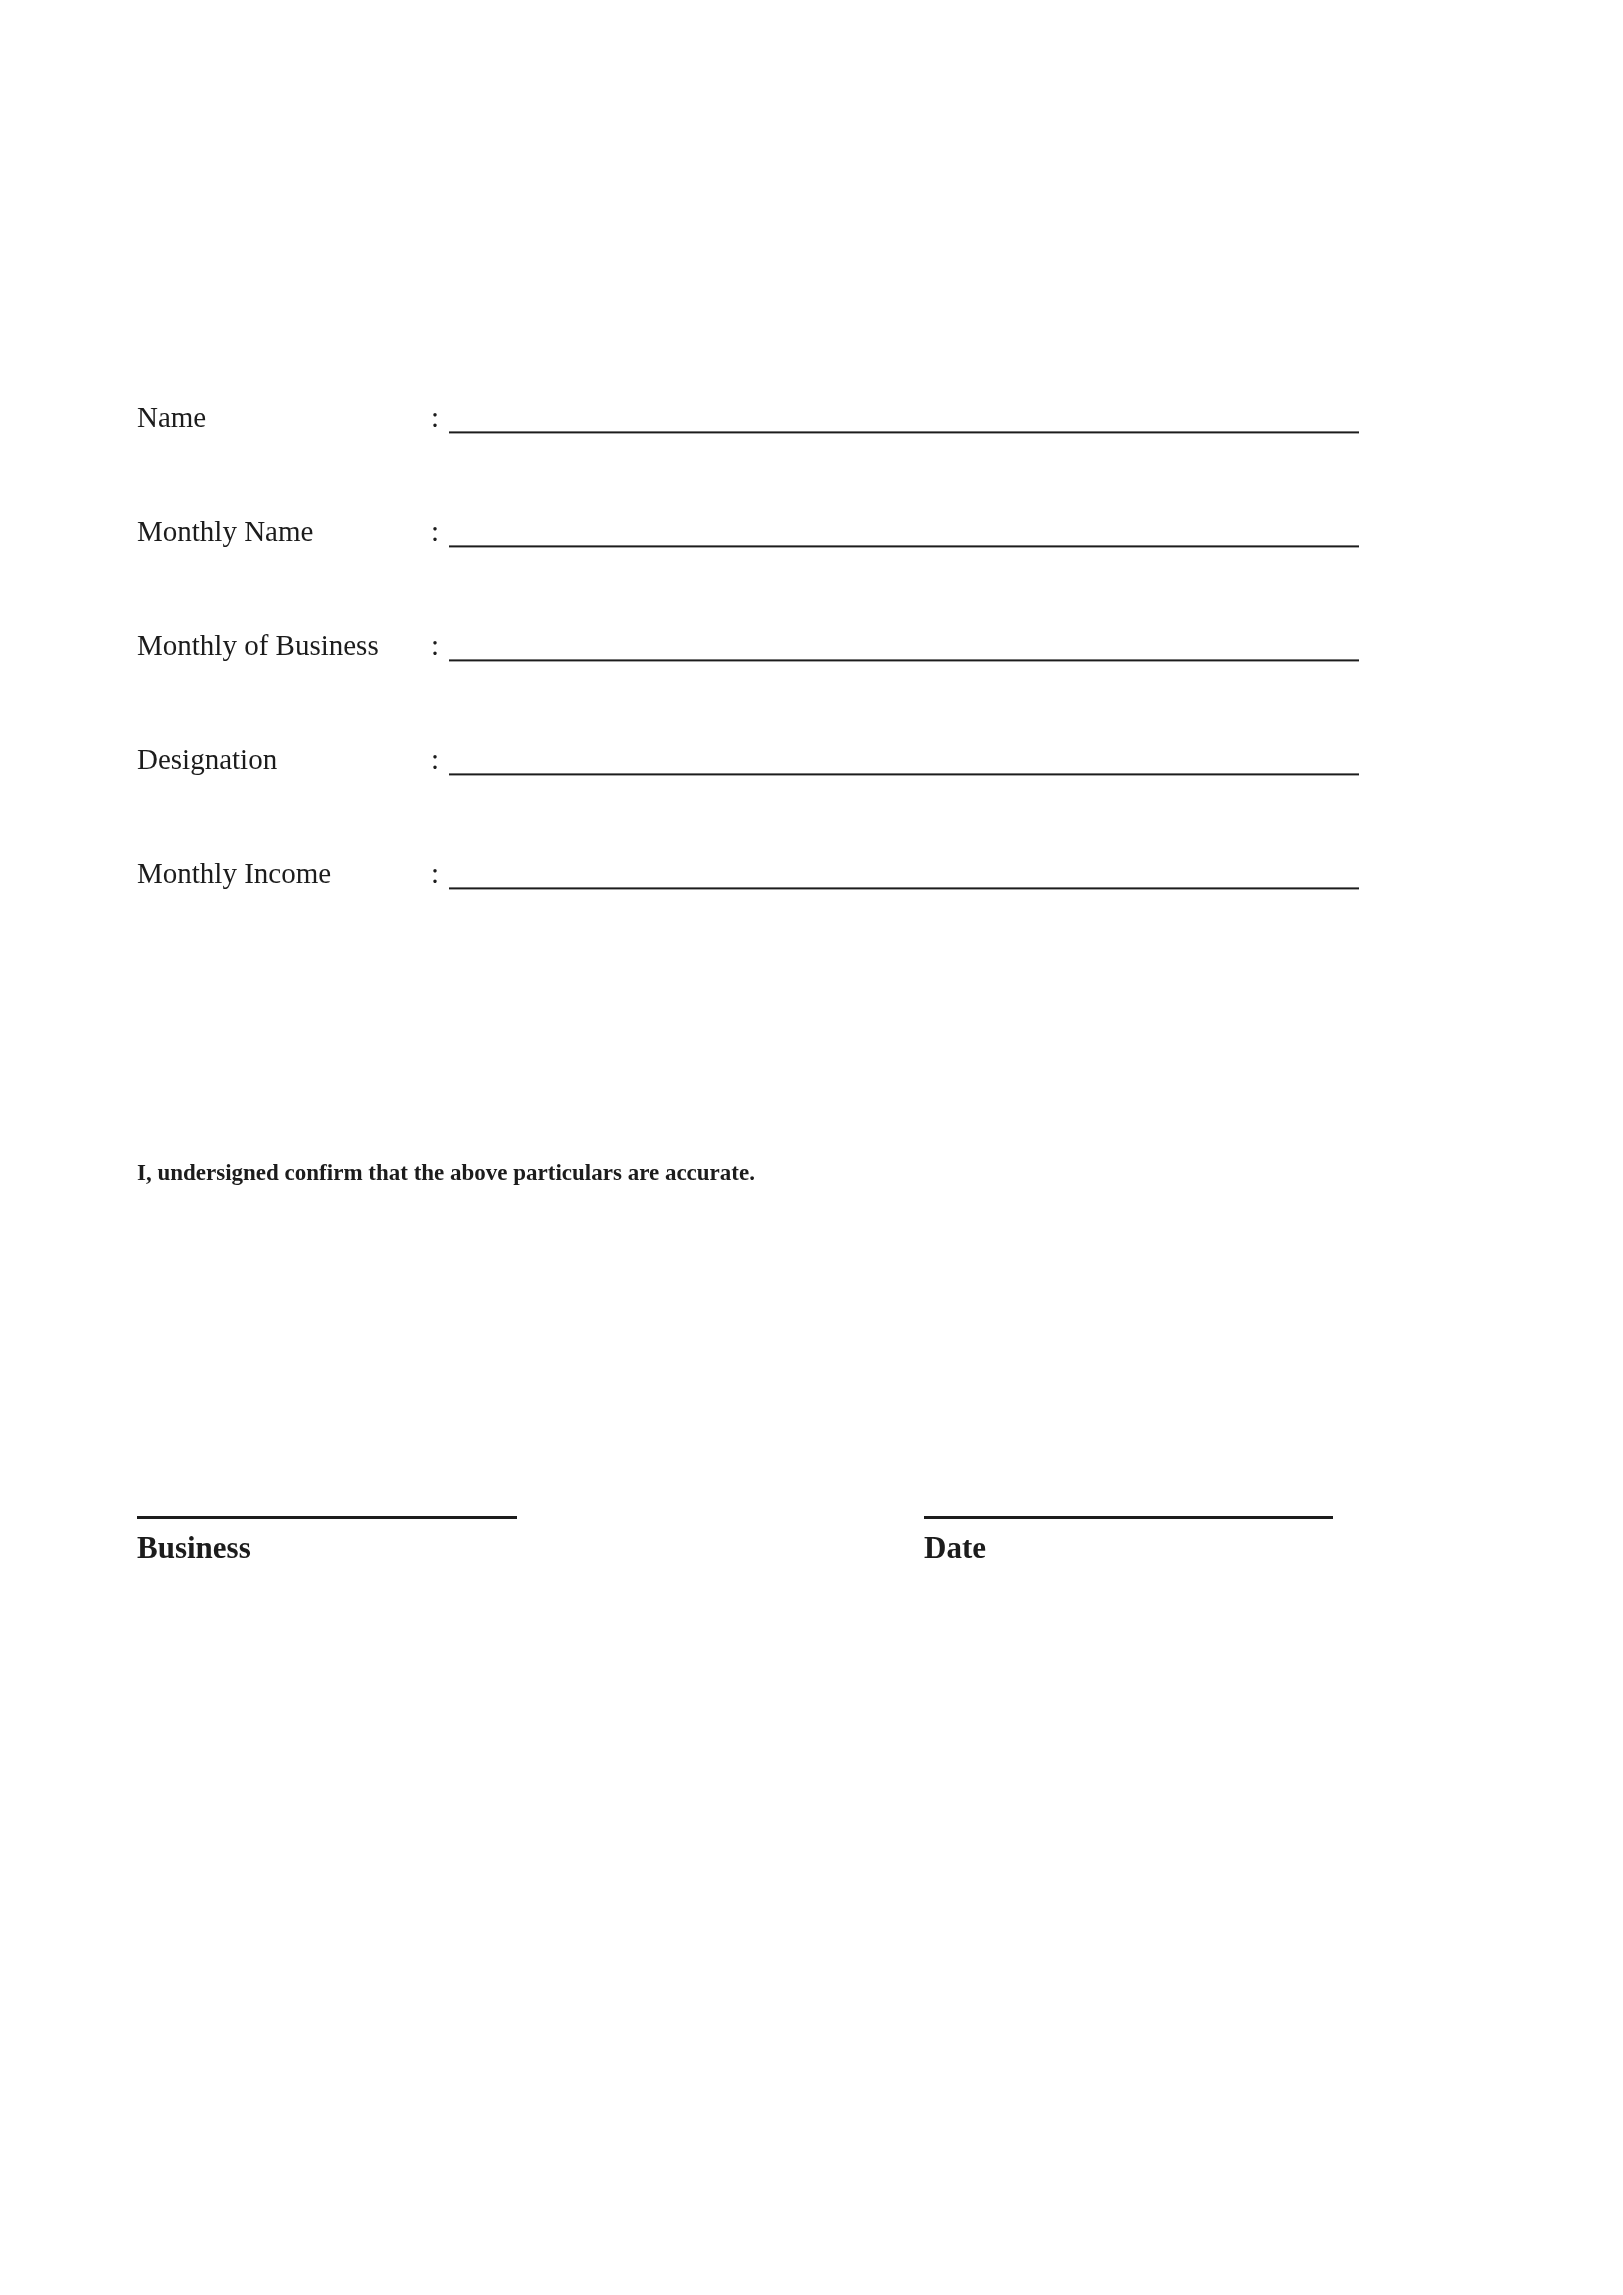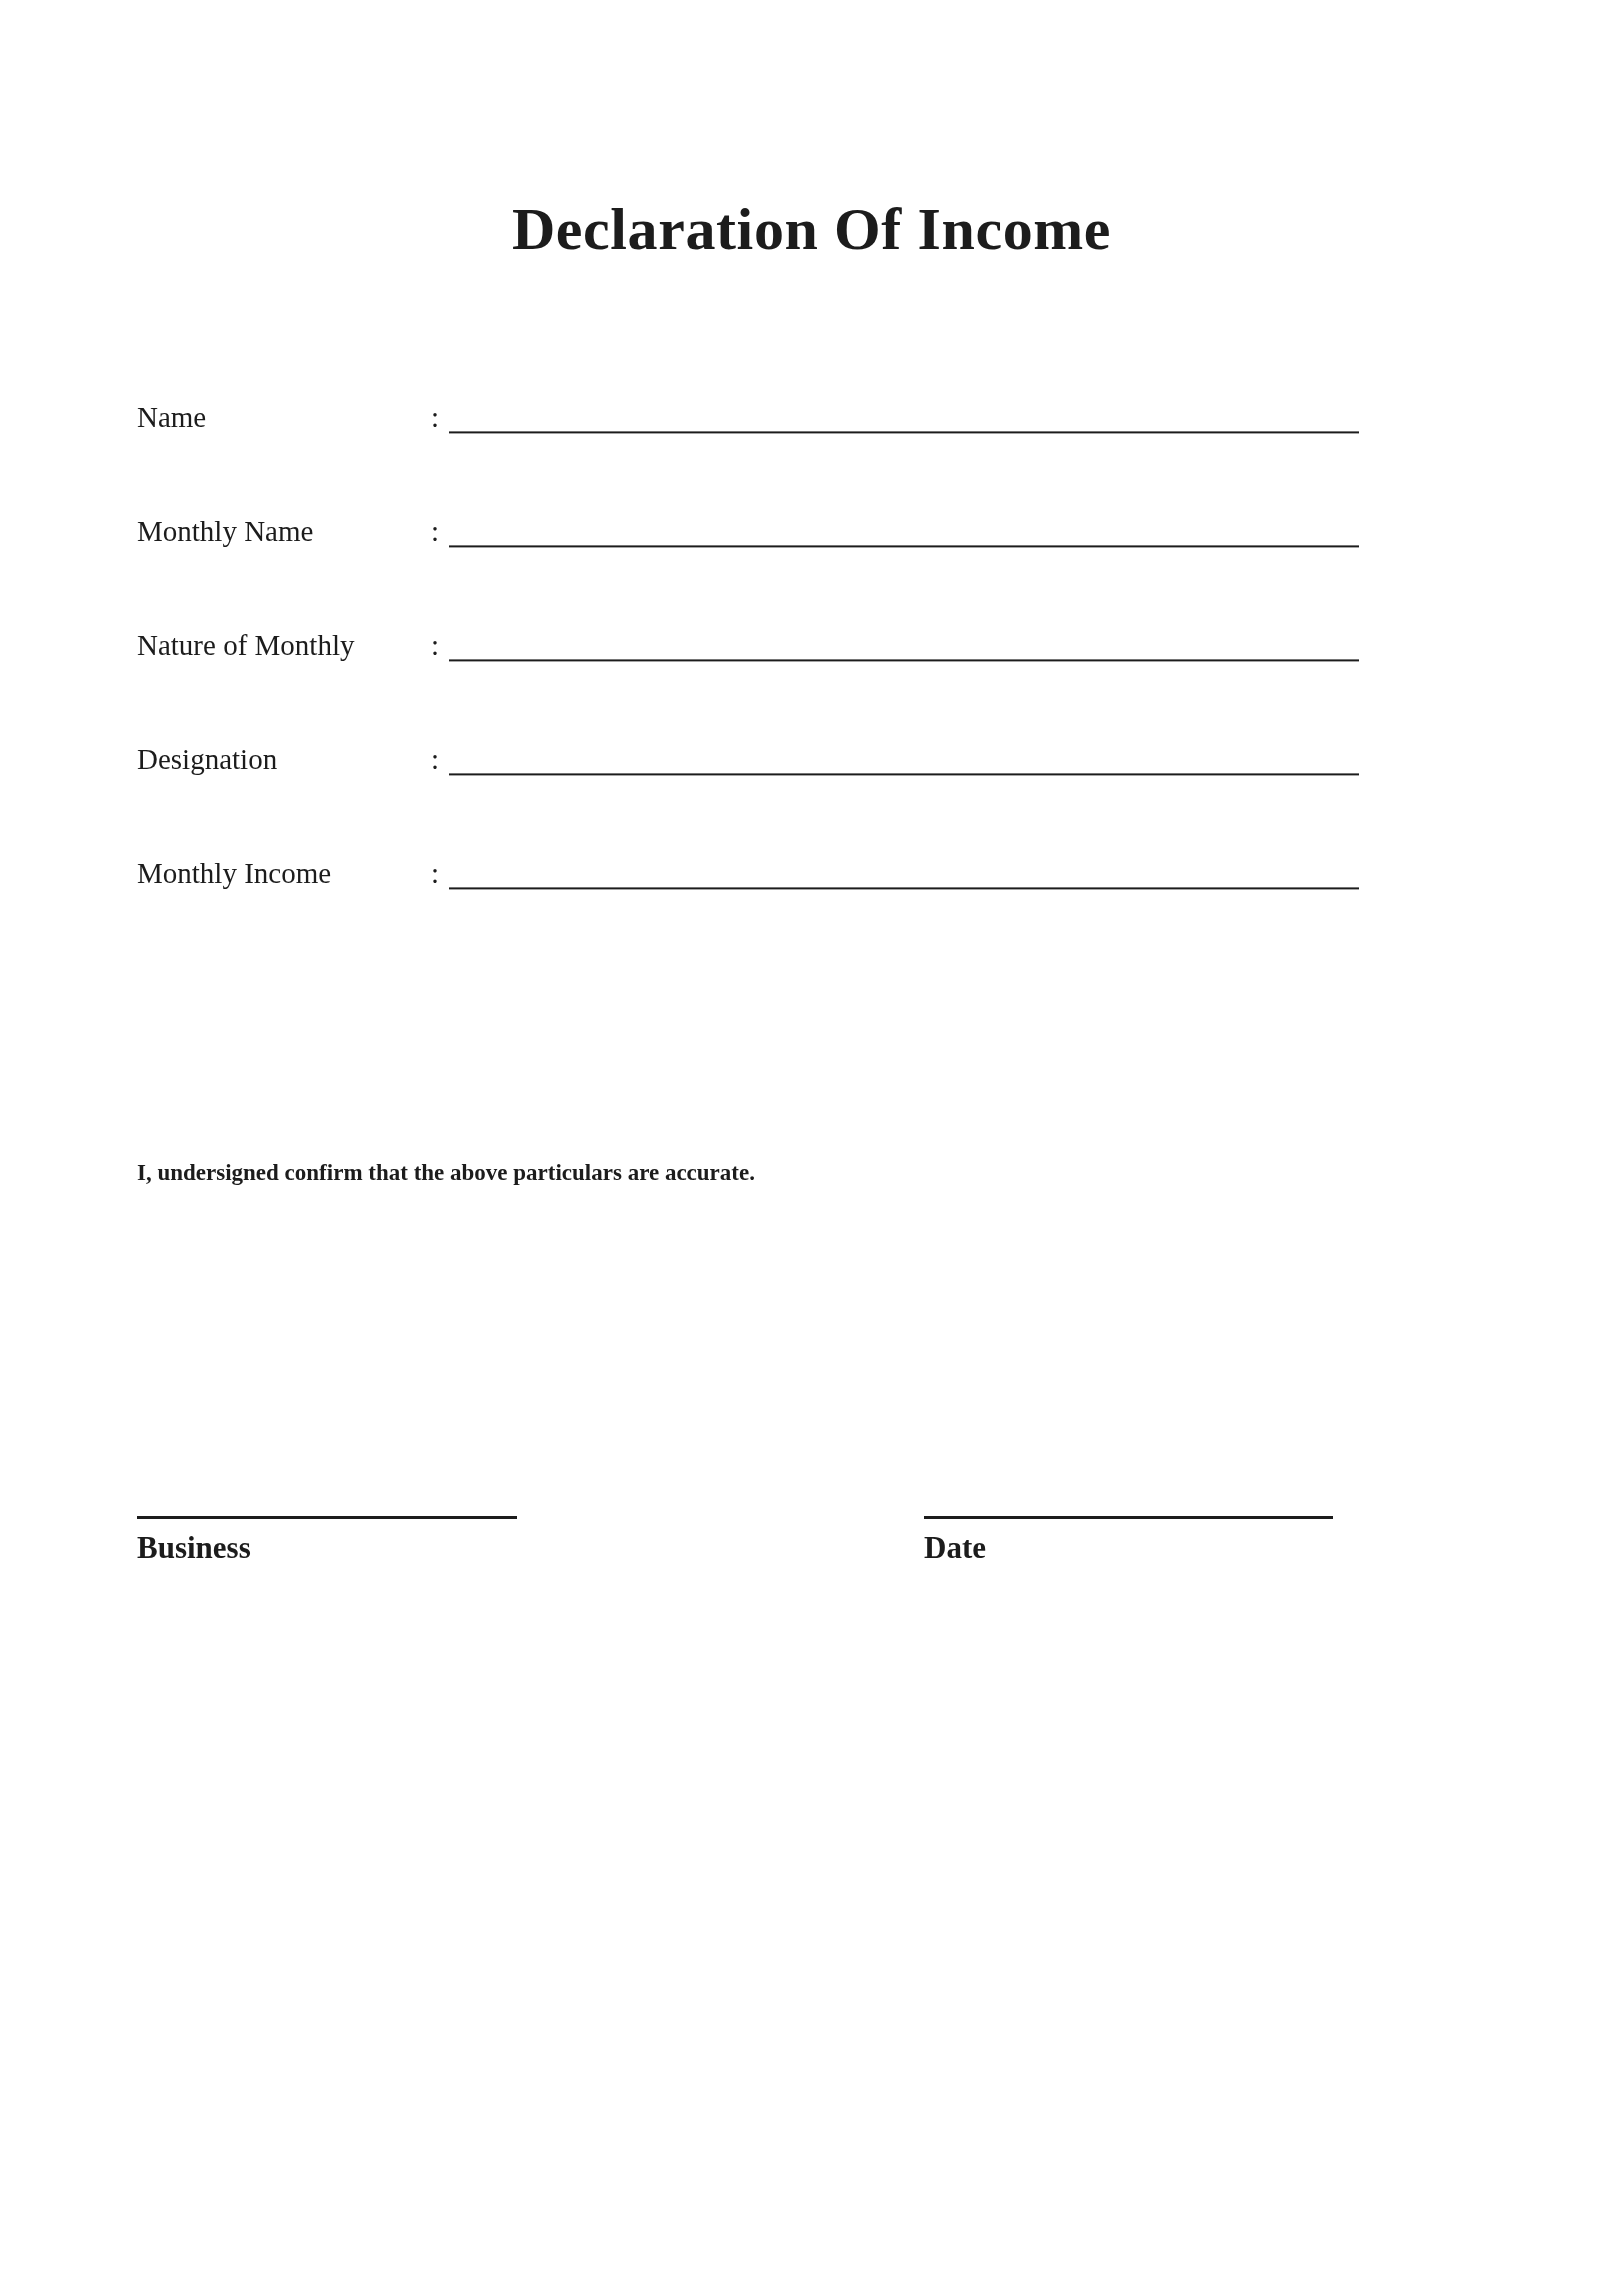--- a/index.html
+++ b/index.html
@@ -90,35 +90,34 @@
     top: 1530px;
     font-size: 31px;
     font-weight: bold;
   }
 </style>
 </head>
 <body>
 
 <div class="page">
 
-  <div class="title">Declaration Of Income</div>
 
   <div class="fields">
 
     <div class="field-row">
       <span class="field-label">Name</span><span class="field-colon">:</span><span class="field-line"></span>
     </div>
 
 
     <div class="field-row">
       <span class="field-label">Monthly Name</span><span class="field-colon">:</span><span class="field-line"></span>
     </div>
 
     <div class="field-row">
-      <span class="field-label">Nature of Monthly</span><span class="field-colon">:</span><span class="field-line"></span>
+      <span class="field-label">Monthly of Business</span><span class="field-colon">:</span><span class="field-line"></span>
     </div>
 
     <div class="field-row">
       <span class="field-label">Designation</span><span class="field-colon">:</span><span class="field-line"></span>
     </div>
 
     <div class="field-row">
       <span class="field-label">Monthly Income</span><span class="field-colon">:</span><span class="field-line"></span>
     </div>
 

